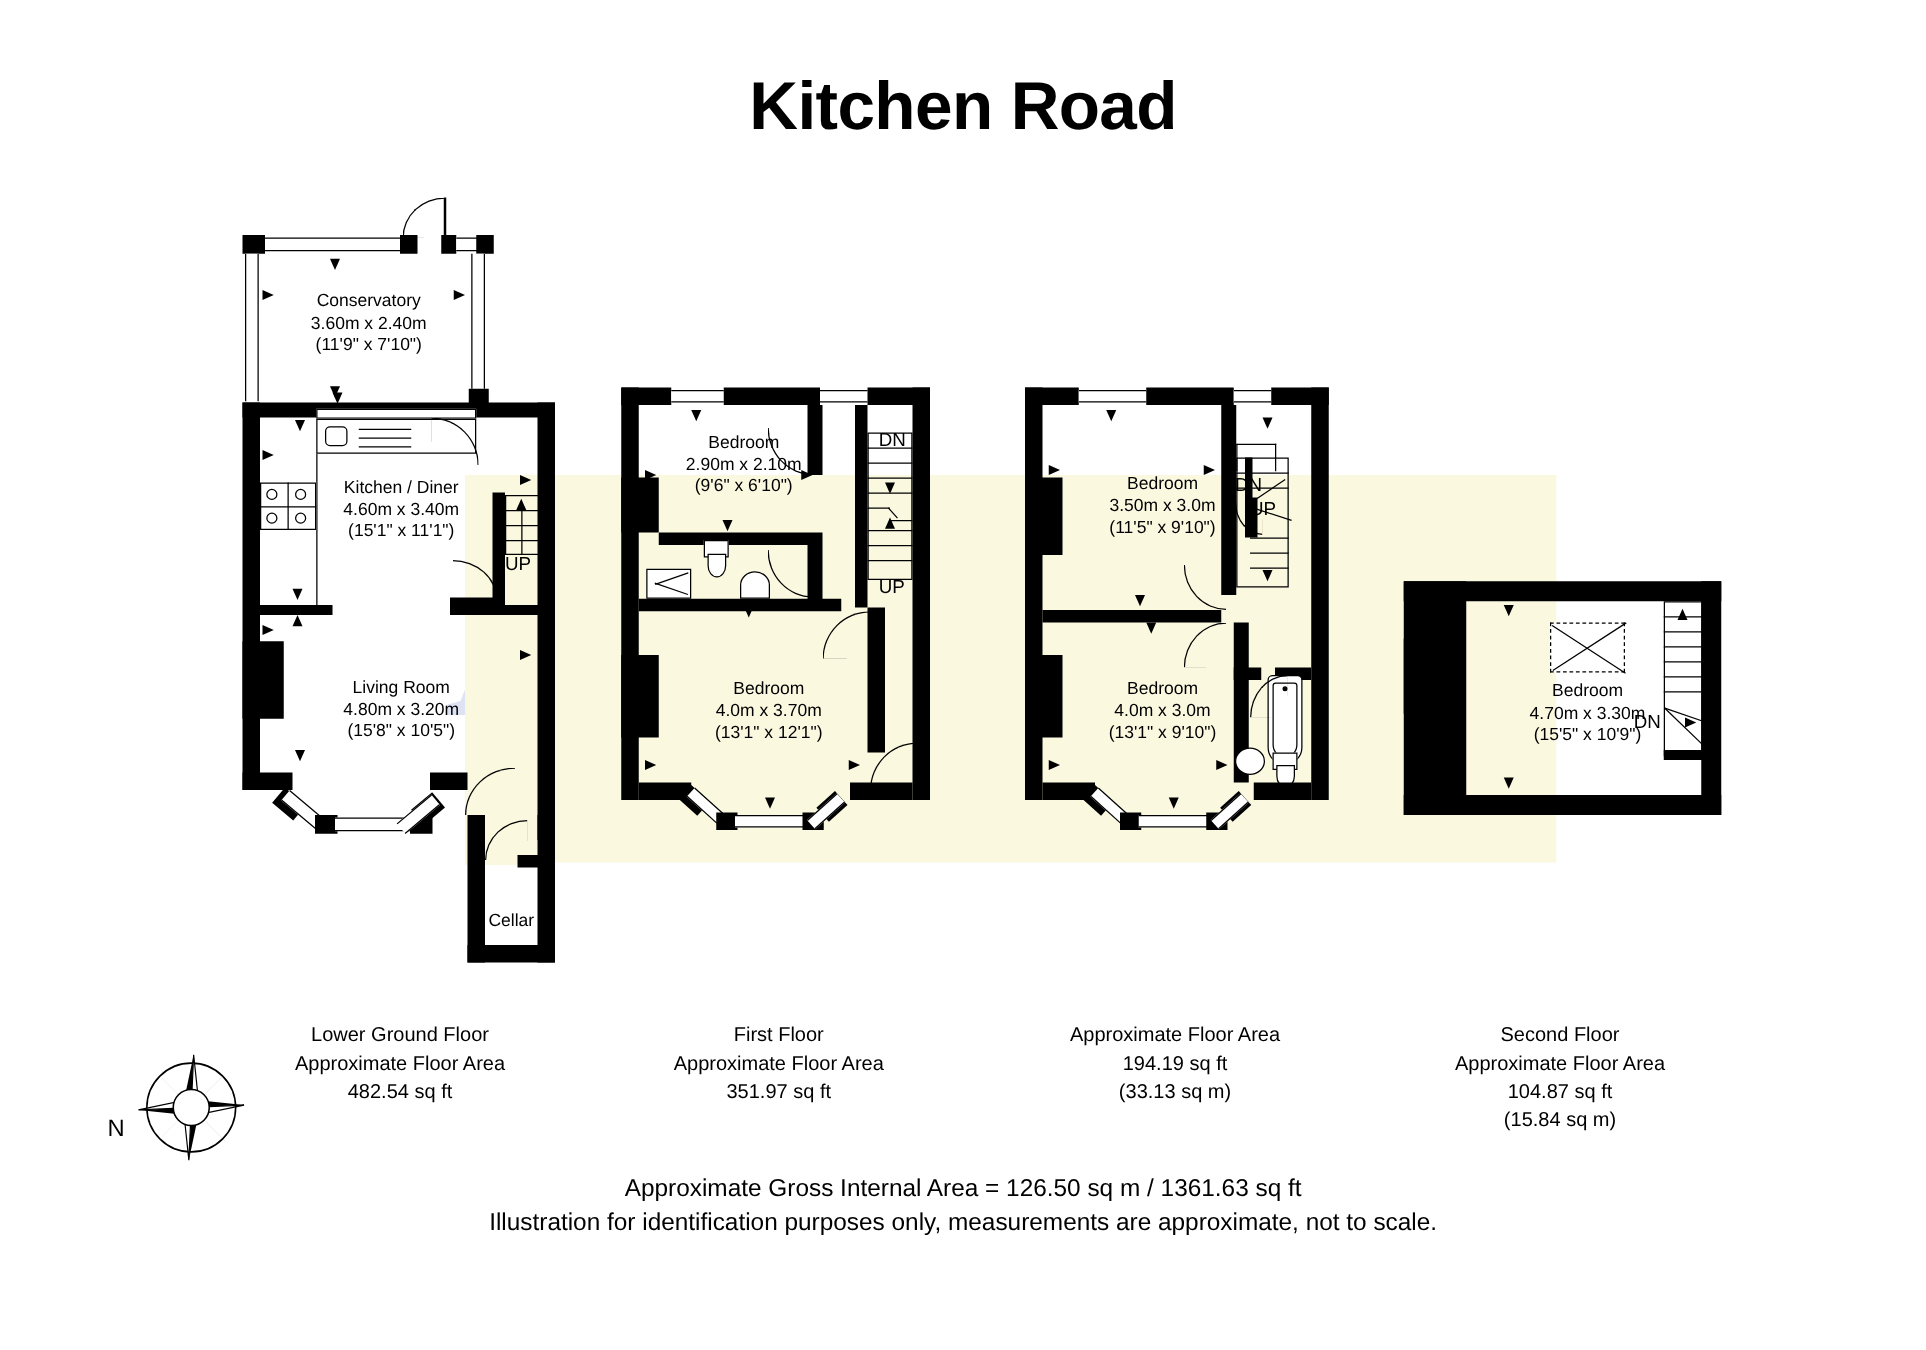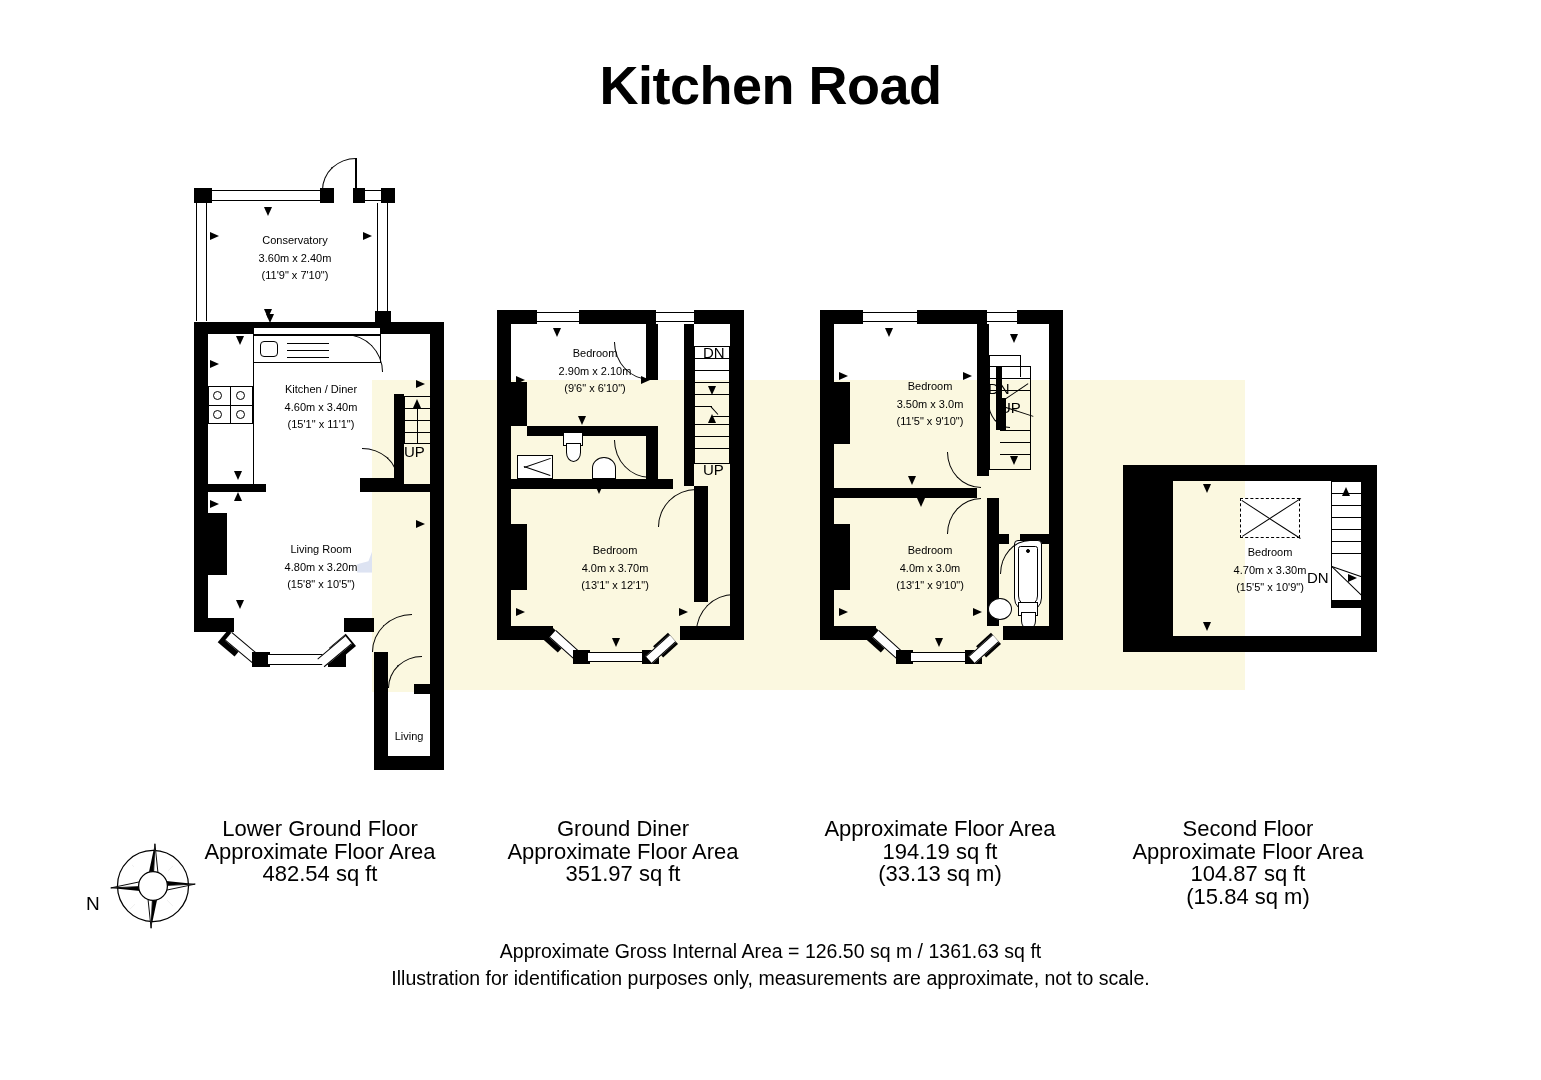--- a/index.html
+++ b/index.html
@@ -25,21 +25,21 @@
   .wm-main{left:355px;top:380px;font-size:230px;letter-spacing:4px;
            font-family:"Liberation Serif",serif;line-height:1;}
   .wm-sub{left:740px;top:610px;font-size:62px;letter-spacing:6px;
           font-family:"Liberation Serif",serif;line-height:1;}
 
   
   .tint{position:absolute;background:#fbf8e0;}
 
   
   .w{position:absolute;background:#000;}    
-  .lbl{position:absolute;text-align:center;font-size:11px;line-height:17.5px;white-space:nowrap;}
+  .lbl{position:absolute;text-align:center;font-size:14px;line-height:17.5px;white-space:nowrap;}
   .thin{position:absolute;border:1.4px solid #000;background:#fff;box-sizing:border-box;}
   .thinl{position:absolute;background:#000;}      
   .tag{position:absolute;font-size:15px;line-height:16px;}
 
   
   .win{position:absolute;background:#fff;border-top:1.5px solid #000;border-bottom:1.5px solid #000;box-sizing:border-box;}
   .winv{position:absolute;background:#fff;border-left:1.5px solid #000;border-right:1.5px solid #000;box-sizing:border-box;}
 
   
   .arc{position:absolute;border:1.4px solid #000;background:transparent;box-sizing:border-box;}
@@ -52,21 +52,21 @@
   .ar-d{border-left:4.5px solid transparent;border-right:4.5px solid transparent;border-top:9px solid #000;}
   .ar-u{border-left:4.5px solid transparent;border-right:4.5px solid transparent;border-bottom:9px solid #000;}
   .ar-r{border-top:4.5px solid transparent;border-bottom:4.5px solid transparent;border-left:9px solid #000;}
 
   
   .stair{position:absolute;border:1.3px solid #000;box-sizing:border-box;background:transparent;}
   .tread{position:absolute;background:#000;height:1.2px;}
   .treadv{position:absolute;background:#000;width:1.2px;}
 
   
-  .cap{position:absolute;text-align:center;font-size:22px;line-height:22.5px;width:300px;}
+  .cap{position:absolute;text-align:center;font-size:16px;line-height:22.5px;width:300px;}
   .footer{position:absolute;left:0;width:1541px;text-align:center;font-size:19.5px;line-height:27px;}
 
   
   .compass{position:absolute;left:105px;top:838px;width:96px;height:96px;}
   .compass-n{position:absolute;left:86px;top:893px;font-size:19px;}
 </style>
 </head>
 <body>
 
 <div id="stage">
@@ -174,21 +174,21 @@
     <div class="win" style="left:352px;top:644px;width:36px;height:11px;transform:rotate(140deg);transform-origin:0 0;"></div>
     <div class="w" style="left:344px;top:618px;width:30px;height:14px;"></div>
 
     <div class="arc arc-tl" style="left:372px;top:614px;width:40px;height:38px;"></div>
     <div class="w" style="left:374px;top:652px;width:14px;height:118px;"></div>
     <div class="w" style="left:430px;top:652px;width:14px;height:118px;"></div>
     <div class="w" style="left:374px;top:756px;width:70px;height:14px;"></div>
     <div class="w" style="left:414px;top:684px;width:30px;height:10px;"></div>
     <div class="arc arc-tl" style="left:388px;top:656px;width:34px;height:32px;"></div>
     <div class="lbl" style="left:374px;top:728px;width:70px;">
-      <div>Living</div>
+      <div>Cellar</div>
     </div>
   </div>
 
   <div>
     <div class="w" style="left:497px;top:310px;width:40px;height:14px;"></div>
     <div class="win" style="left:537px;top:312px;width:42px;height:10px;"></div>
     <div class="w" style="left:579px;top:310px;width:77px;height:14px;"></div>
     <div class="win" style="left:656px;top:312px;width:38px;height:10px;"></div>
     <div class="w" style="left:694px;top:310px;width:50px;height:14px;"></div>
 
@@ -375,21 +375,21 @@
     <div class="ar ar-d" style="left:1203px;top:622px;"></div>
     <div class="ar ar-r" style="left:1143px;top:578px;"></div>
   </div>
 
   <div class="cap" style="left:170px;top:818px;">
     <div>Lower Ground Floor</div>
     <div>Approximate Floor Area</div>
     <div>482.54 sq ft</div>
   </div>
   <div class="cap" style="left:473px;top:818px;">
-    <div>Ground Diner</div>
+    <div>First Floor</div>
     <div>Approximate Floor Area</div>
     <div>351.97 sq ft</div>
   </div>
   <div class="cap" style="left:790px;top:818px;">
     <div>Approximate Floor Area</div>
     <div>194.19 sq ft</div>
     <div>(33.13 sq m)</div>
   </div>
   <div class="cap" style="left:1098px;top:818px;">
     <div>Second Floor</div>

